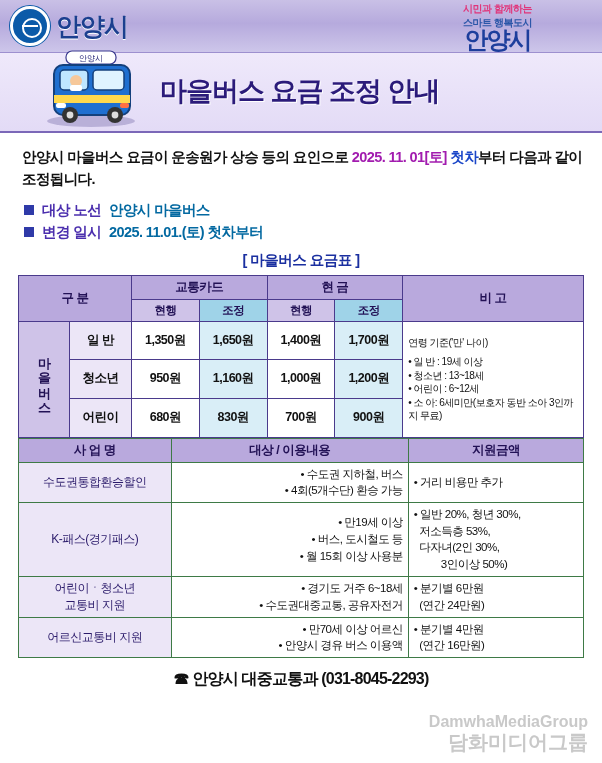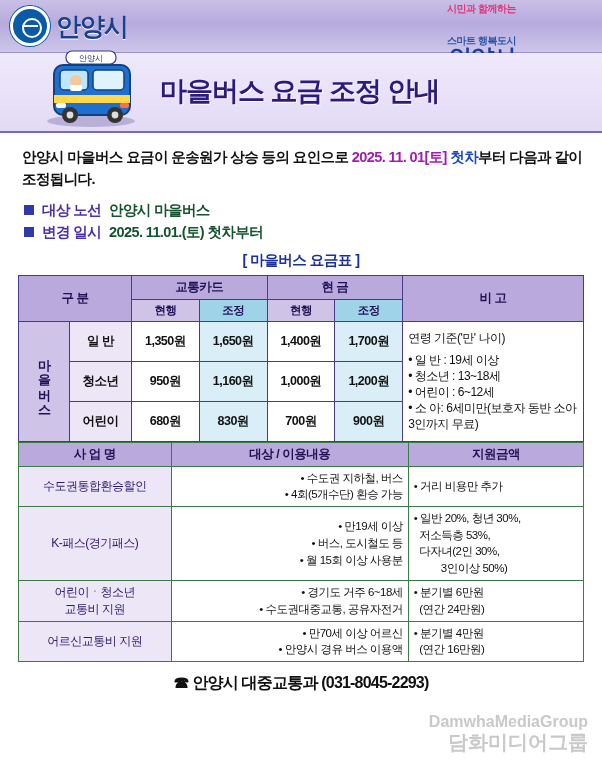--- a/index.html
+++ b/index.html
@@ -35,24 +35,24 @@
   }
   .logo-mark:after{
     content:"";position:absolute;left:50%;top:50%;
     width:16px;height:2px;margin:-1px 0 0 -8px;background:#fff;
   }
   .logo-text{
     font-size:25px;font-weight:bold;color:#1b3f8f;letter-spacing:-1px;
     text-shadow:0 1px 0 #fff;
   }
   .brand-right{
-    position:absolute;right:28px;top:2px;text-align:center;width:185px;
+    position:absolute;right:12px;top:2px;text-align:center;width:185px;
   }
   .brand-line1{font-size:10px;color:#e0357a;font-weight:bold;letter-spacing:-0.5px;}
-  .brand-line2{font-size:10px;color:#2b56a8;font-weight:bold;letter-spacing:-0.5px;margin-top:18px;}
+  .brand-line2{font-size:10px;color:#2b56a8;font-weight:bold;letter-spacing:-0.5px;}
   .brand-big{
     font-size:24px;font-weight:bold;color:#1d3e9c;letter-spacing:-2px;
     line-height:1;margin-top:-2px;
   }
 
   
   .title-strip{
     position:relative;height:78px;
     background:linear-gradient(180deg,#efe9fb 0%,#e3dbf6 100%);
     border-bottom:2px solid #7b68b8;
@@ -74,21 +74,21 @@
   }
   .lead .hl{color:#a21caf;}
   .lead .hl2{color:#1a46c8;}
 
   .bullet-row{
     display:flex;align-items:center;gap:8px;margin:3px 0 3px 6px;
     font-size:14.5px;letter-spacing:-0.6px;
   }
   .sq{width:10px;height:10px;background:#2f3aa8;display:inline-block;flex:0 0 auto;}
   .b-label{color:#4b2fae;font-weight:bold;}
-  .b-value{color:#14532d;font-weight:bold;}
+  .b-value{color:#0369a1;font-weight:bold;}
 
   .tbl-caption{
     text-align:center;font-size:14.5px;font-weight:bold;color:#1a2fa0;
     letter-spacing:-0.5px;margin:9px 0 5px 0;
   }
   .tbl-caption.green{color:#0f7a3d;}
 
   table{border-collapse:collapse;width:100%;table-layout:fixed;}
   .fare-table td,.fare-table th{
     border:1px solid #4a3a8c;
@@ -99,21 +99,21 @@
     color:#111;
   }
   .fare-table .hd{background:#b9a9dd;color:#221155;font-weight:bold;font-size:12.5px;}
   .fare-table .hd2{background:#cfc3e8;color:#221155;font-weight:bold;font-size:11.5px;}
   .fare-table .hd2.adj{background:#9fd3e8;}
   .fare-table .side{background:#cfc3e8;font-weight:bold;font-size:13px;color:#221155;}
   .fare-table .rowhd{background:#ece6f7;font-weight:bold;font-size:12.5px;color:#111;}
   .fare-table .cur{background:#ffffff;font-weight:bold;font-size:12.5px;}
   .fare-table .adjcell{background:#d9eef7;font-weight:bold;font-size:12.5px;}
   .fare-table .note{
-    background:#ffffff;text-align:left;padding:8px 5px;font-size:12px;line-height:1.35;
+    background:#ffffff;text-align:left;padding:14px 5px;font-size:10px;line-height:1.35;
   }
   .vert{
     writing-mode:vertical-rl;text-orientation:upright;
     letter-spacing:2px;line-height:1.1;
   }
 
   .sup-table td{
     border:1px solid #3e7a46;
     font-size:11.5px;letter-spacing:-0.5px;padding:3px 5px;color:#111;
   }

